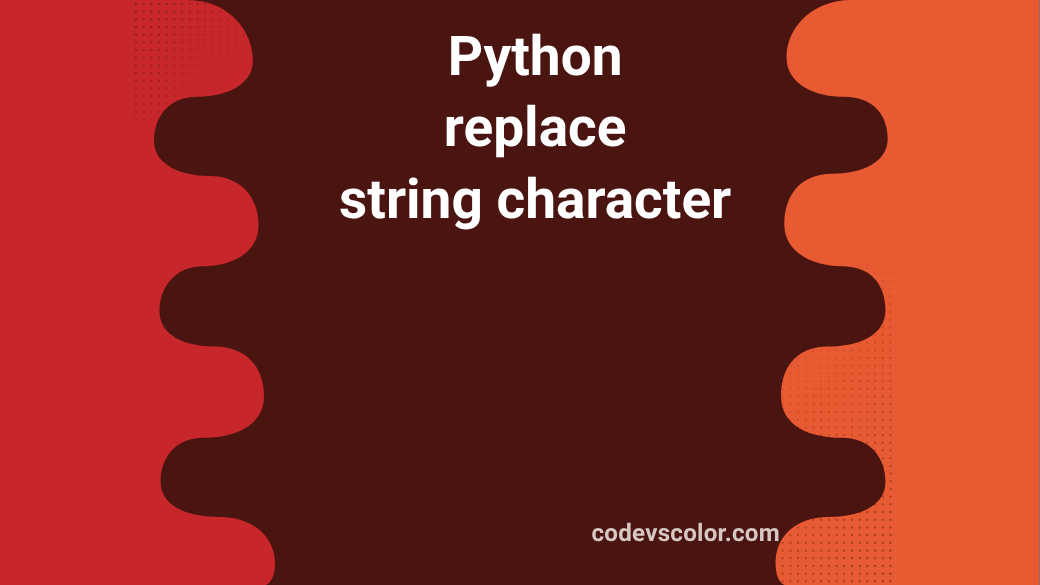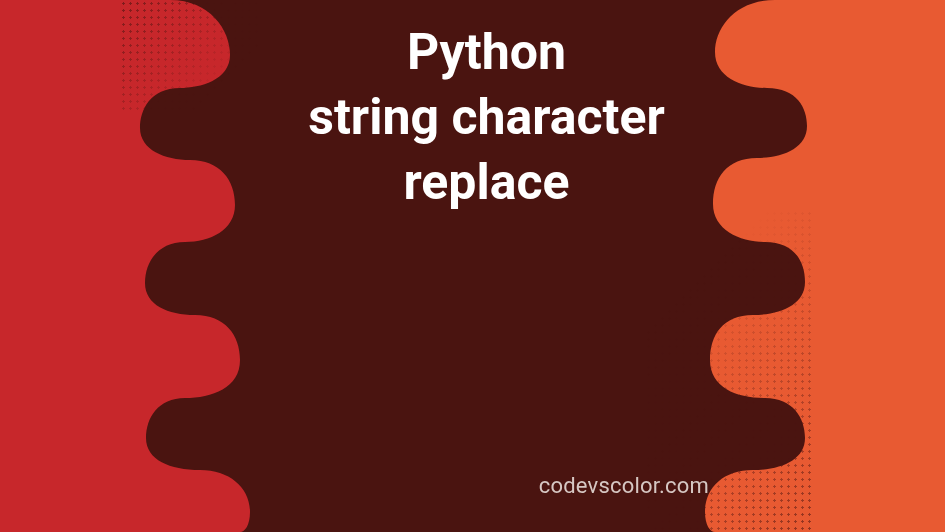--- a/index.html
+++ b/index.html
@@ -79,21 +79,21 @@
       font-size: 50px;
       line-height: 1.3;
       text-align: center;
     }
     .watermark {
       position: absolute;
       right: 236px;
       bottom: 34px;
       color: #d6c7c3;
       font-size: 22px;
-      font-weight: 400;
+      font-weight: 700;
       z-index: 3;
       letter-spacing: 0.2px;
     }
   </style>
 </head>
 <body>
 
 <div class="banner">
 
   <svg class="blob-left" viewBox="0 0 260 532" preserveAspectRatio="none">
@@ -138,20 +138,20 @@
       C20,525 25,532 30,532
       L260,532 Z
     "></path>
   </svg>
 
   <div class="dots-right"></div>
 
   <div class="text-wrap">
     <div class="title">
       <div>Python</div>
+      <div>replace</div>
       <div>string character</div>
-      <div>replace</div>
     </div>
   </div>
 
   <div class="watermark">codevscolor.com</div>
 
 </div>
 
 </body></html>

